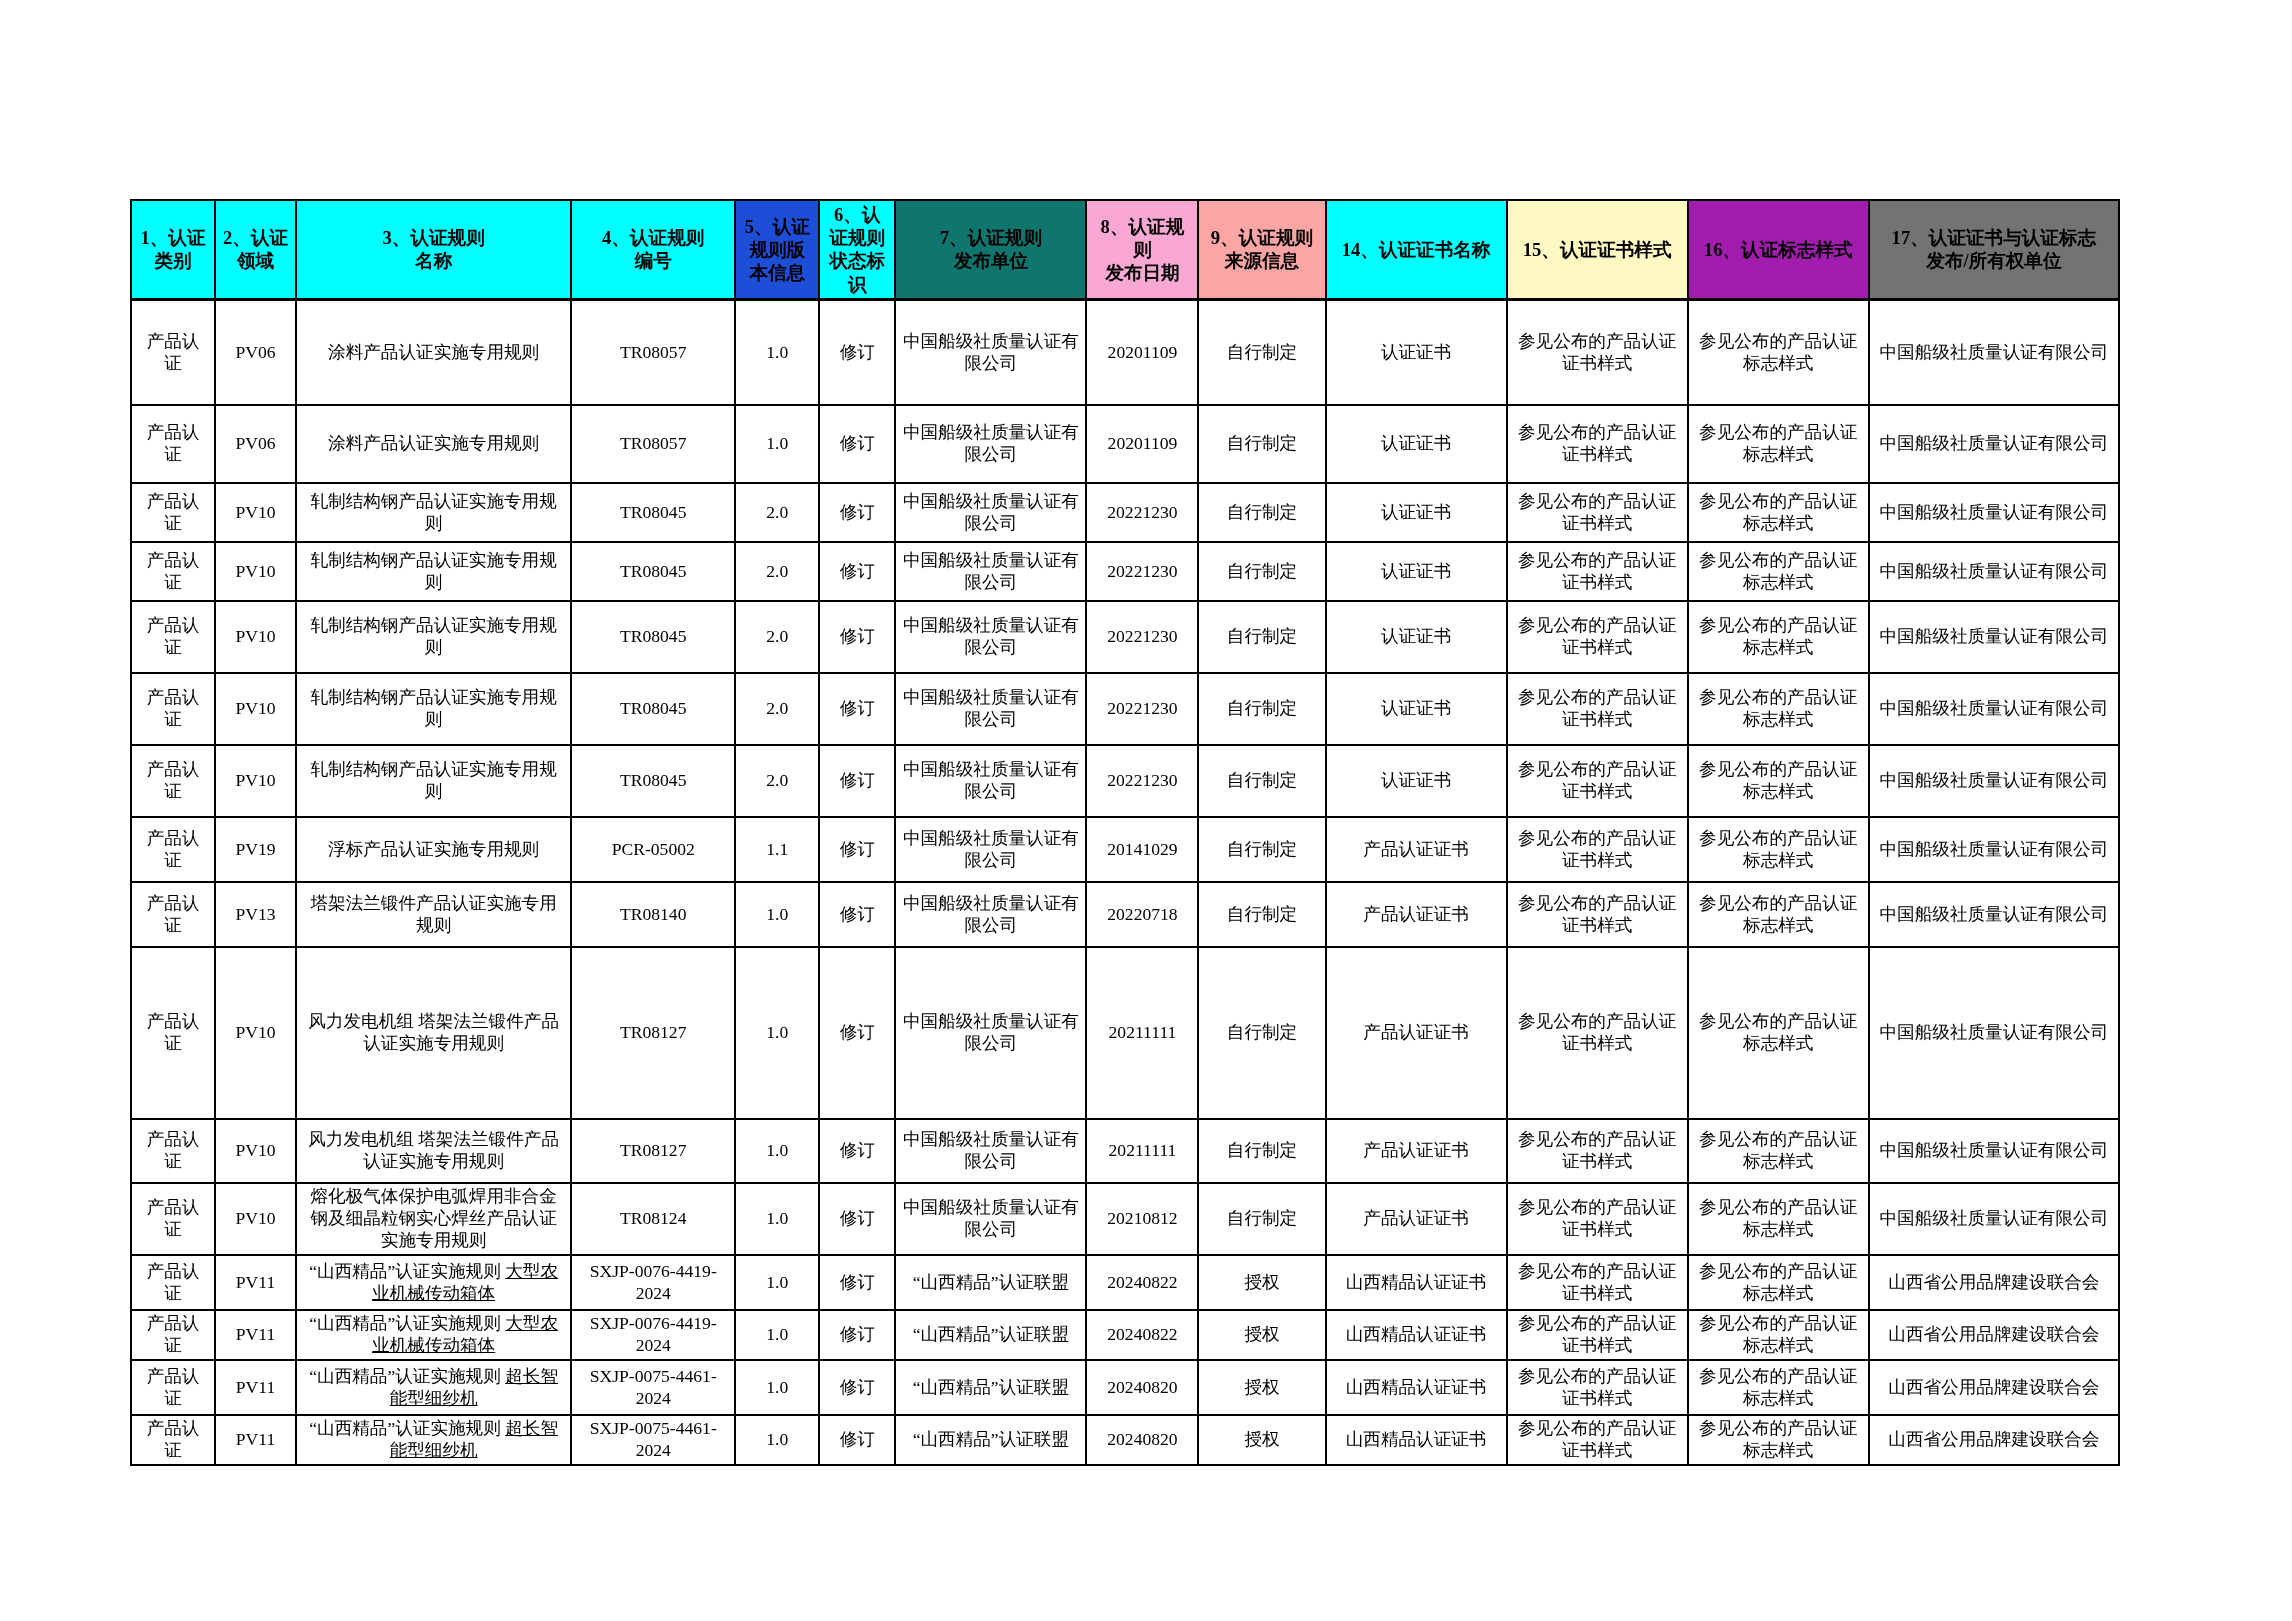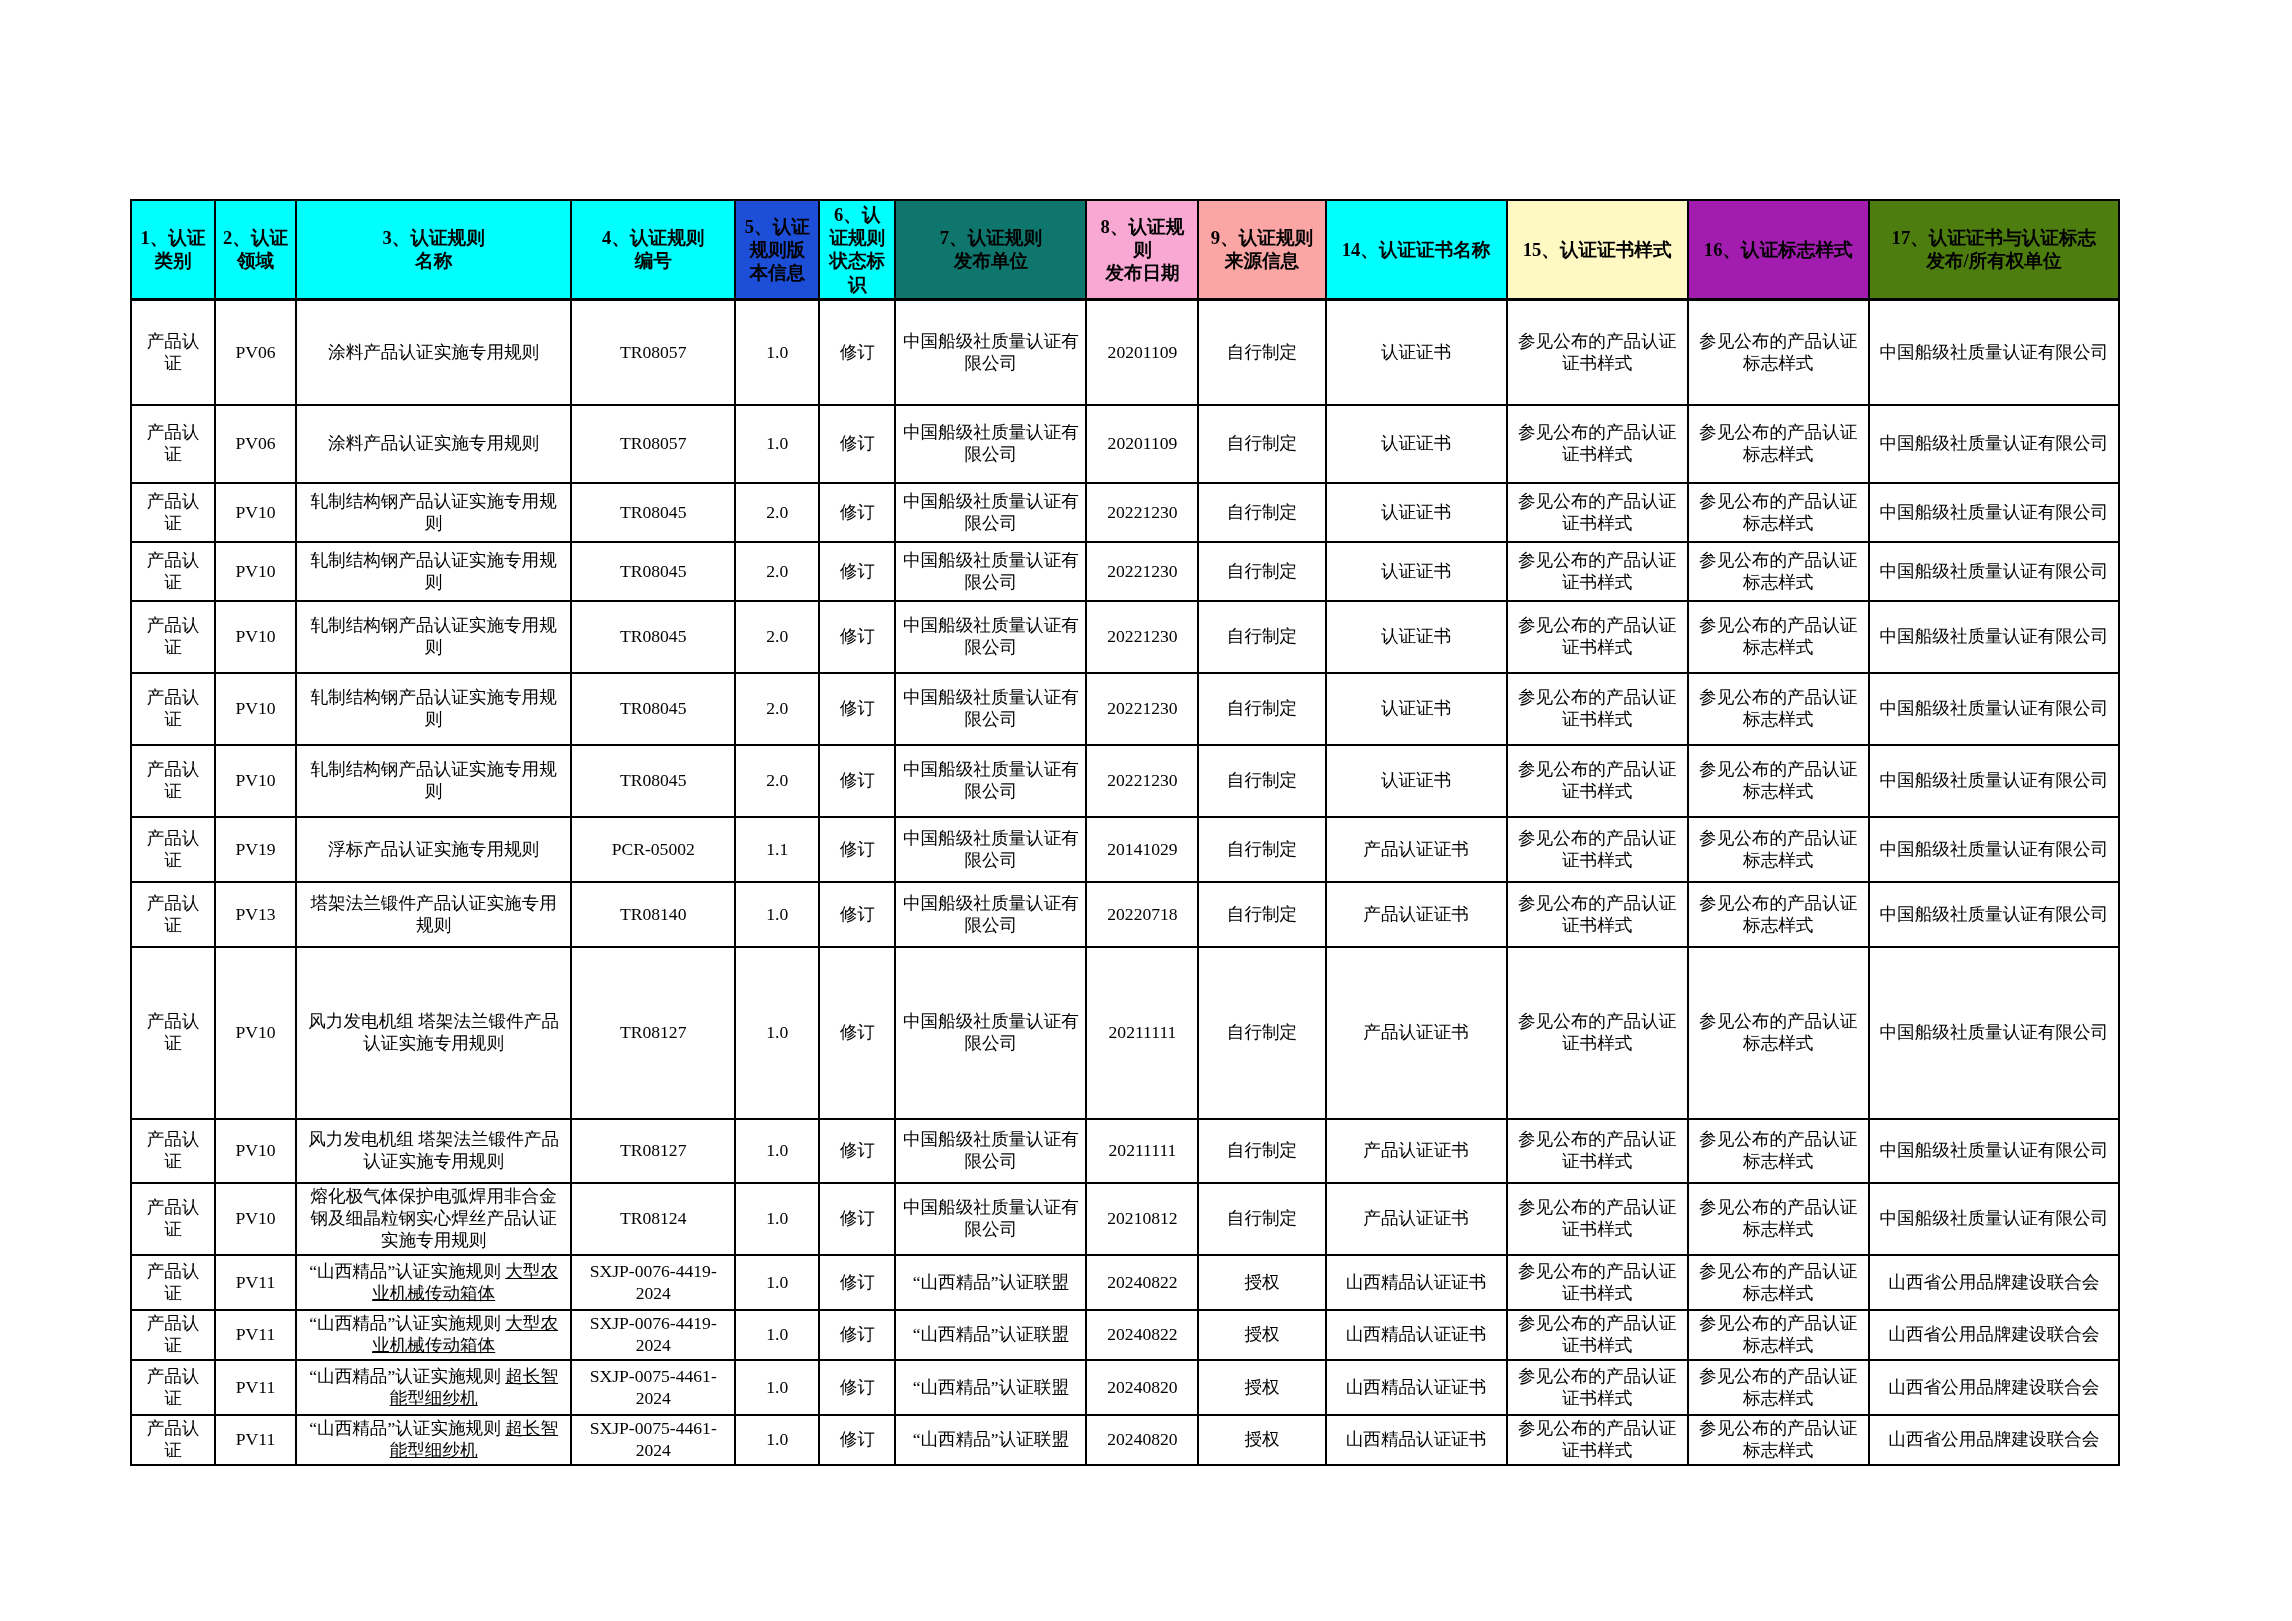--- a/index.html
+++ b/index.html
@@ -76,21 +76,21 @@
             <th style="background: rgb(0, 255, 255);">6、认证规则 状态标识</th>
             <th style="background: #0f766e;">7、认证规则
 发布单位</th>
             <th style="background: #f9a8d4;">8、认证规则
 发布日期</th>
             <th style="background: #fca5a5; margin-top: 24px;">9、认证规则
 来源信息</th>
             <th style="background: rgb(0, 255, 255);">14、认证证书名称</th>
             <th style="background: #fef9c3;">15、认证证书样式</th>
             <th style="background: #a21caf;">16、认证标志样式</th>
-            <th style="background: #4d7c0f;">17、认证证书与认证标志
+            <th style="background: #737373;">17、认证证书与认证标志
 发布/所有权单位</th>
           </tr>
         </thead>
       <tbody>
           <tr style="height: 106px;">
             <td>产品认证</td>
             <td>PV06</td>
             <td>涂料产品认证实施专用规则</td>
             <td>TR08057</td>
             <td>1.0</td>

